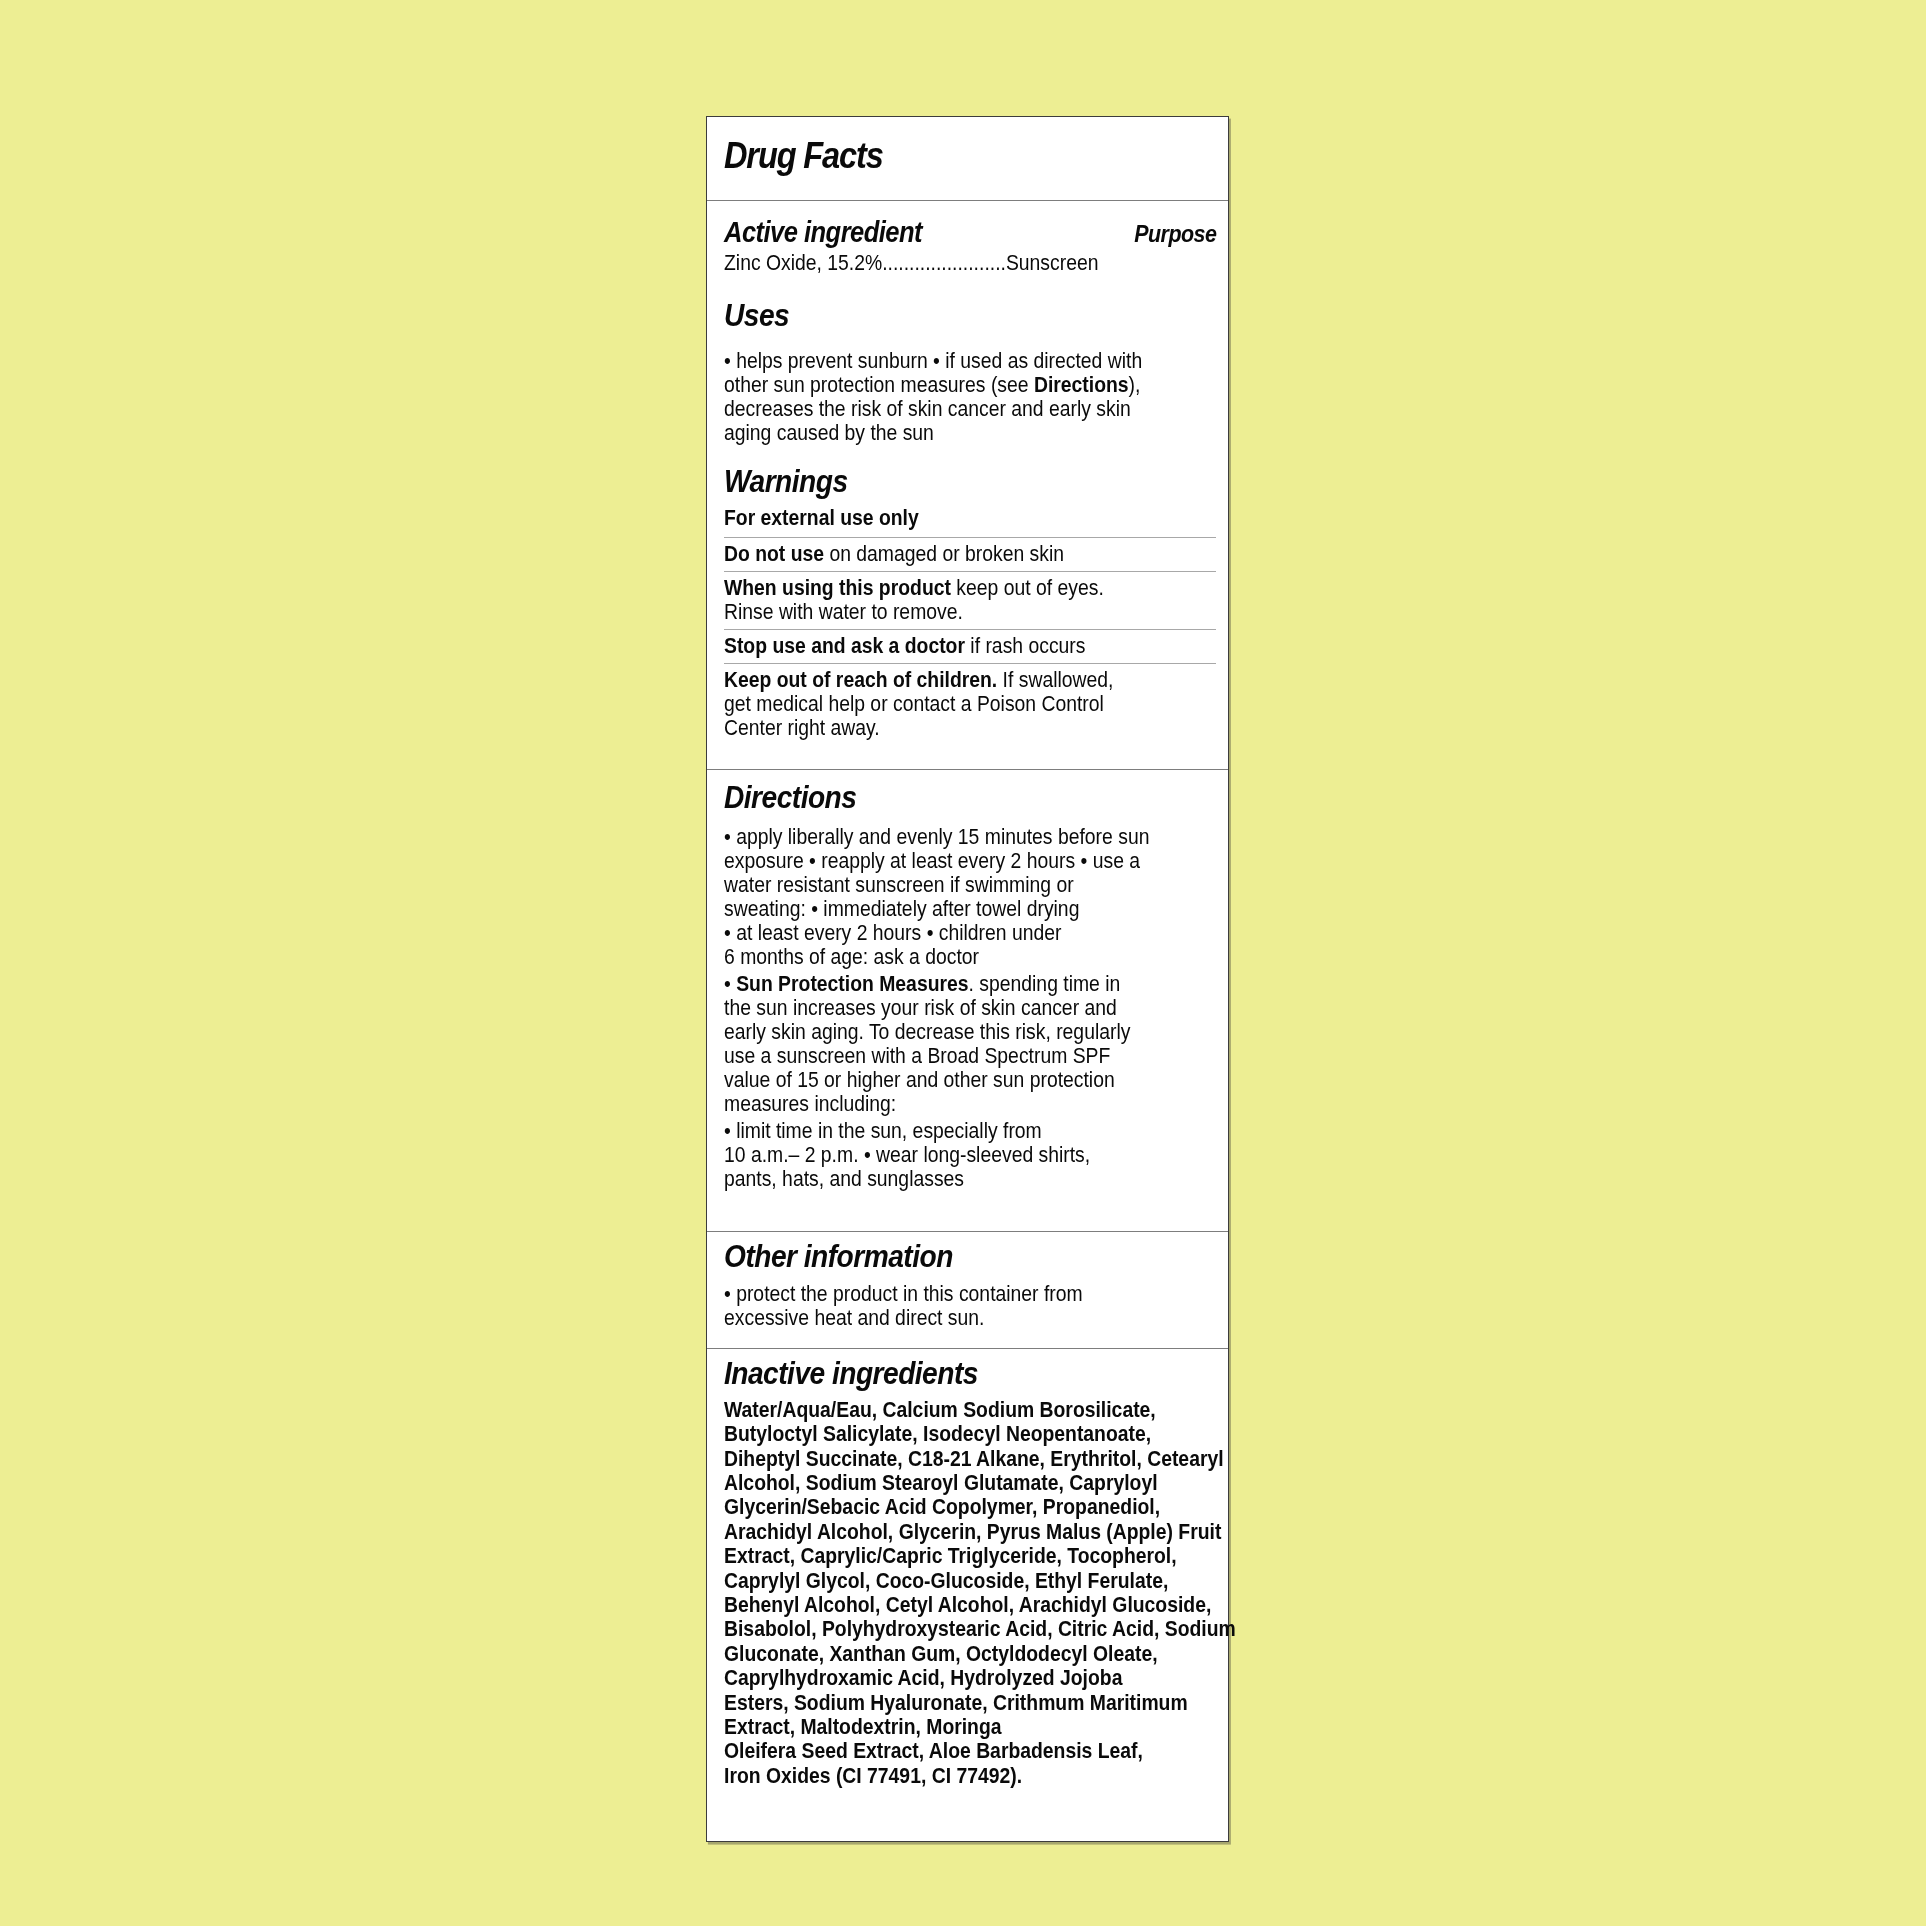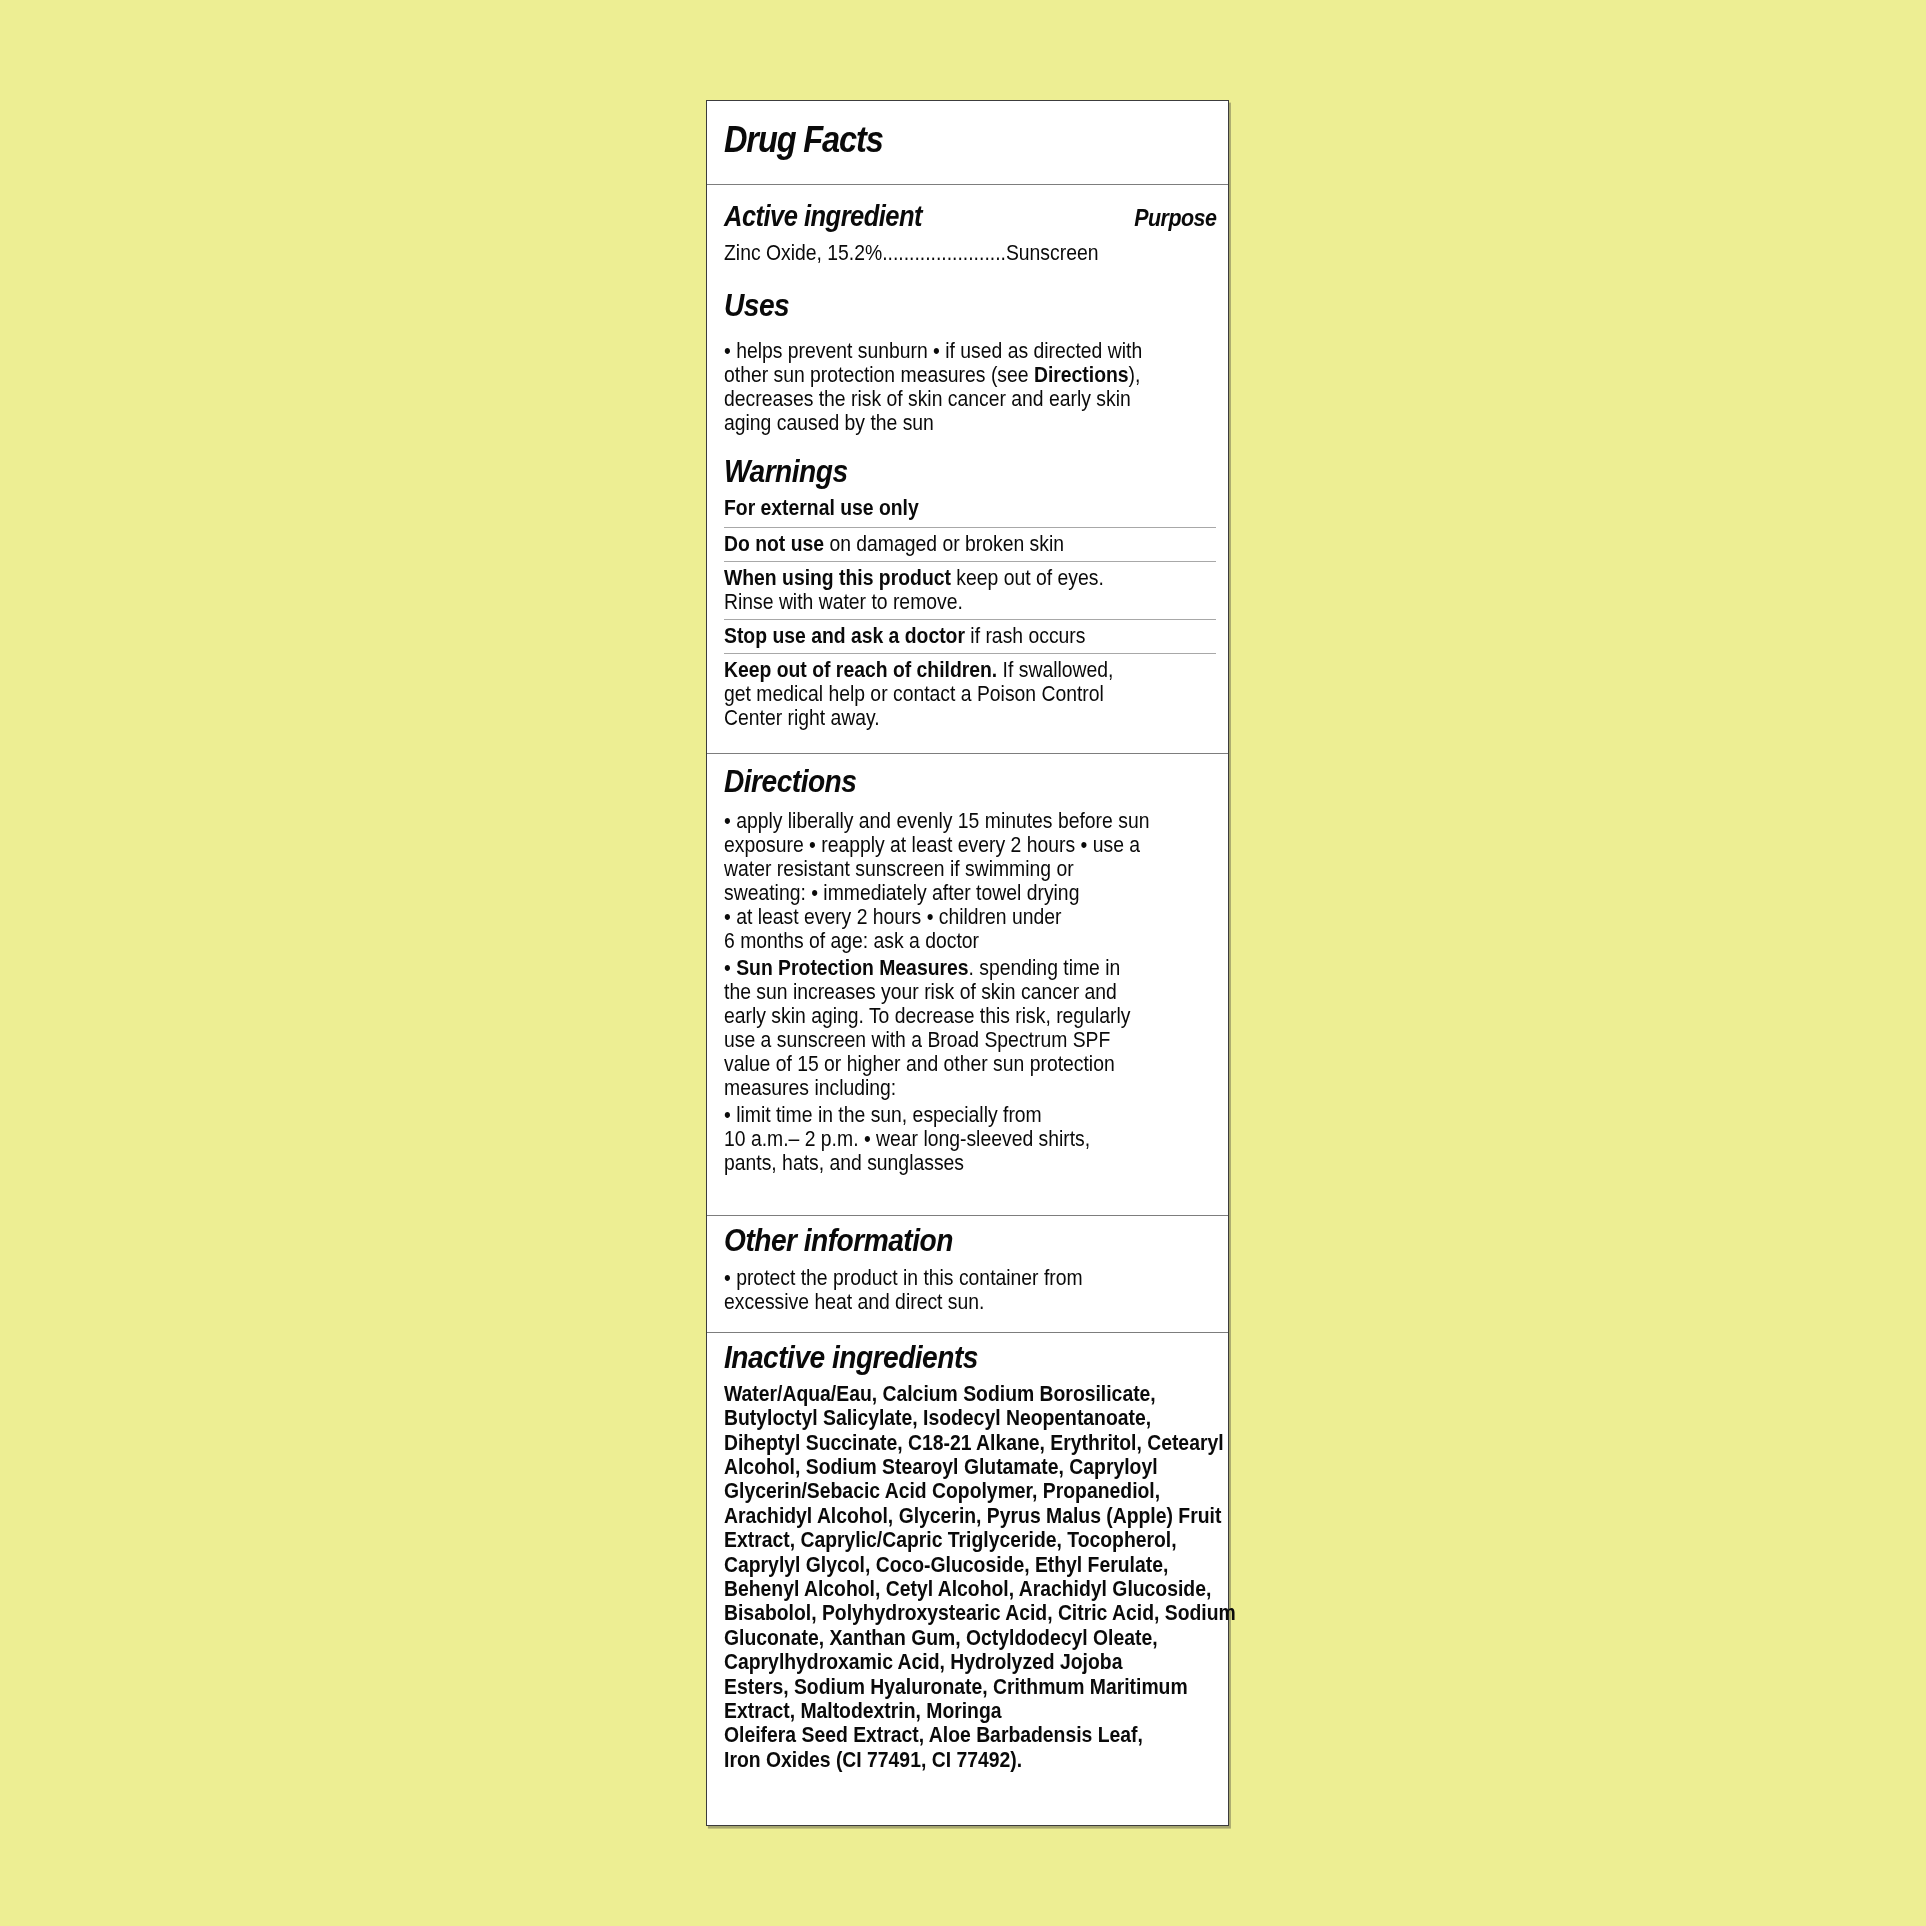--- a/index.html
+++ b/index.html
@@ -13,21 +13,21 @@
   *{margin:0;padding:0;box-sizing:border-box;}
   html,body{width:1926px;height:1926px;}
   body{
     background:var(--page_bg);
     font-family:"Liberation Sans","DejaVu Sans",sans-serif;
     color:var(--text);
     position:relative;
   }
   .panel{
     position:absolute;
-    left:706px; top:100px;
+    left:706px; top:116px;
     width:523px; height:1726px;
     background:var(--panel_bg);
     border:1.9px solid var(--border);
     box-shadow:1.9px 2.6px 0 rgba(110,110,80,.55);
   }
   .section{
     padding:0 11.6px 0 16.7px;
     overflow:visible;
   }
   .sec-1{height:652px;}
@@ -55,21 +55,21 @@
     font-size:32px;line-height:36px;
     font-weight:700;font-style:italic;letter-spacing:-0.6px;
   }
   .active-row{
     display:flex;justify-content:space-between;align-items:baseline;
     margin-top:15.4px;
   }
   .active-h{font-size:29px;line-height:32px;font-weight:700;font-style:italic;letter-spacing:-0.6px;}
   .purpose-h{font-size:24.4px;line-height:27px;font-weight:700;font-style:italic;letter-spacing:-0.6px;}
   .body-txt{font-size:22px;line-height:24px;}
-  .zinc-row{margin-top:9px;}
+  .zinc-row{margin-top:3px;}
   .uses-h{margin-top:22px;}
   .uses-p{margin-top:15.4px;}
   .warn-h{margin-top:18px;}
   .warn-ext{font-weight:700;margin-top:7.7px;padding-bottom:6.4px;}
   .warn-item{
     border-top:1.3px solid var(--rule_light);
     padding:4.5px 0;
   }
   .b{font-weight:700;}
   .dir-h{padding-top:9px;}

